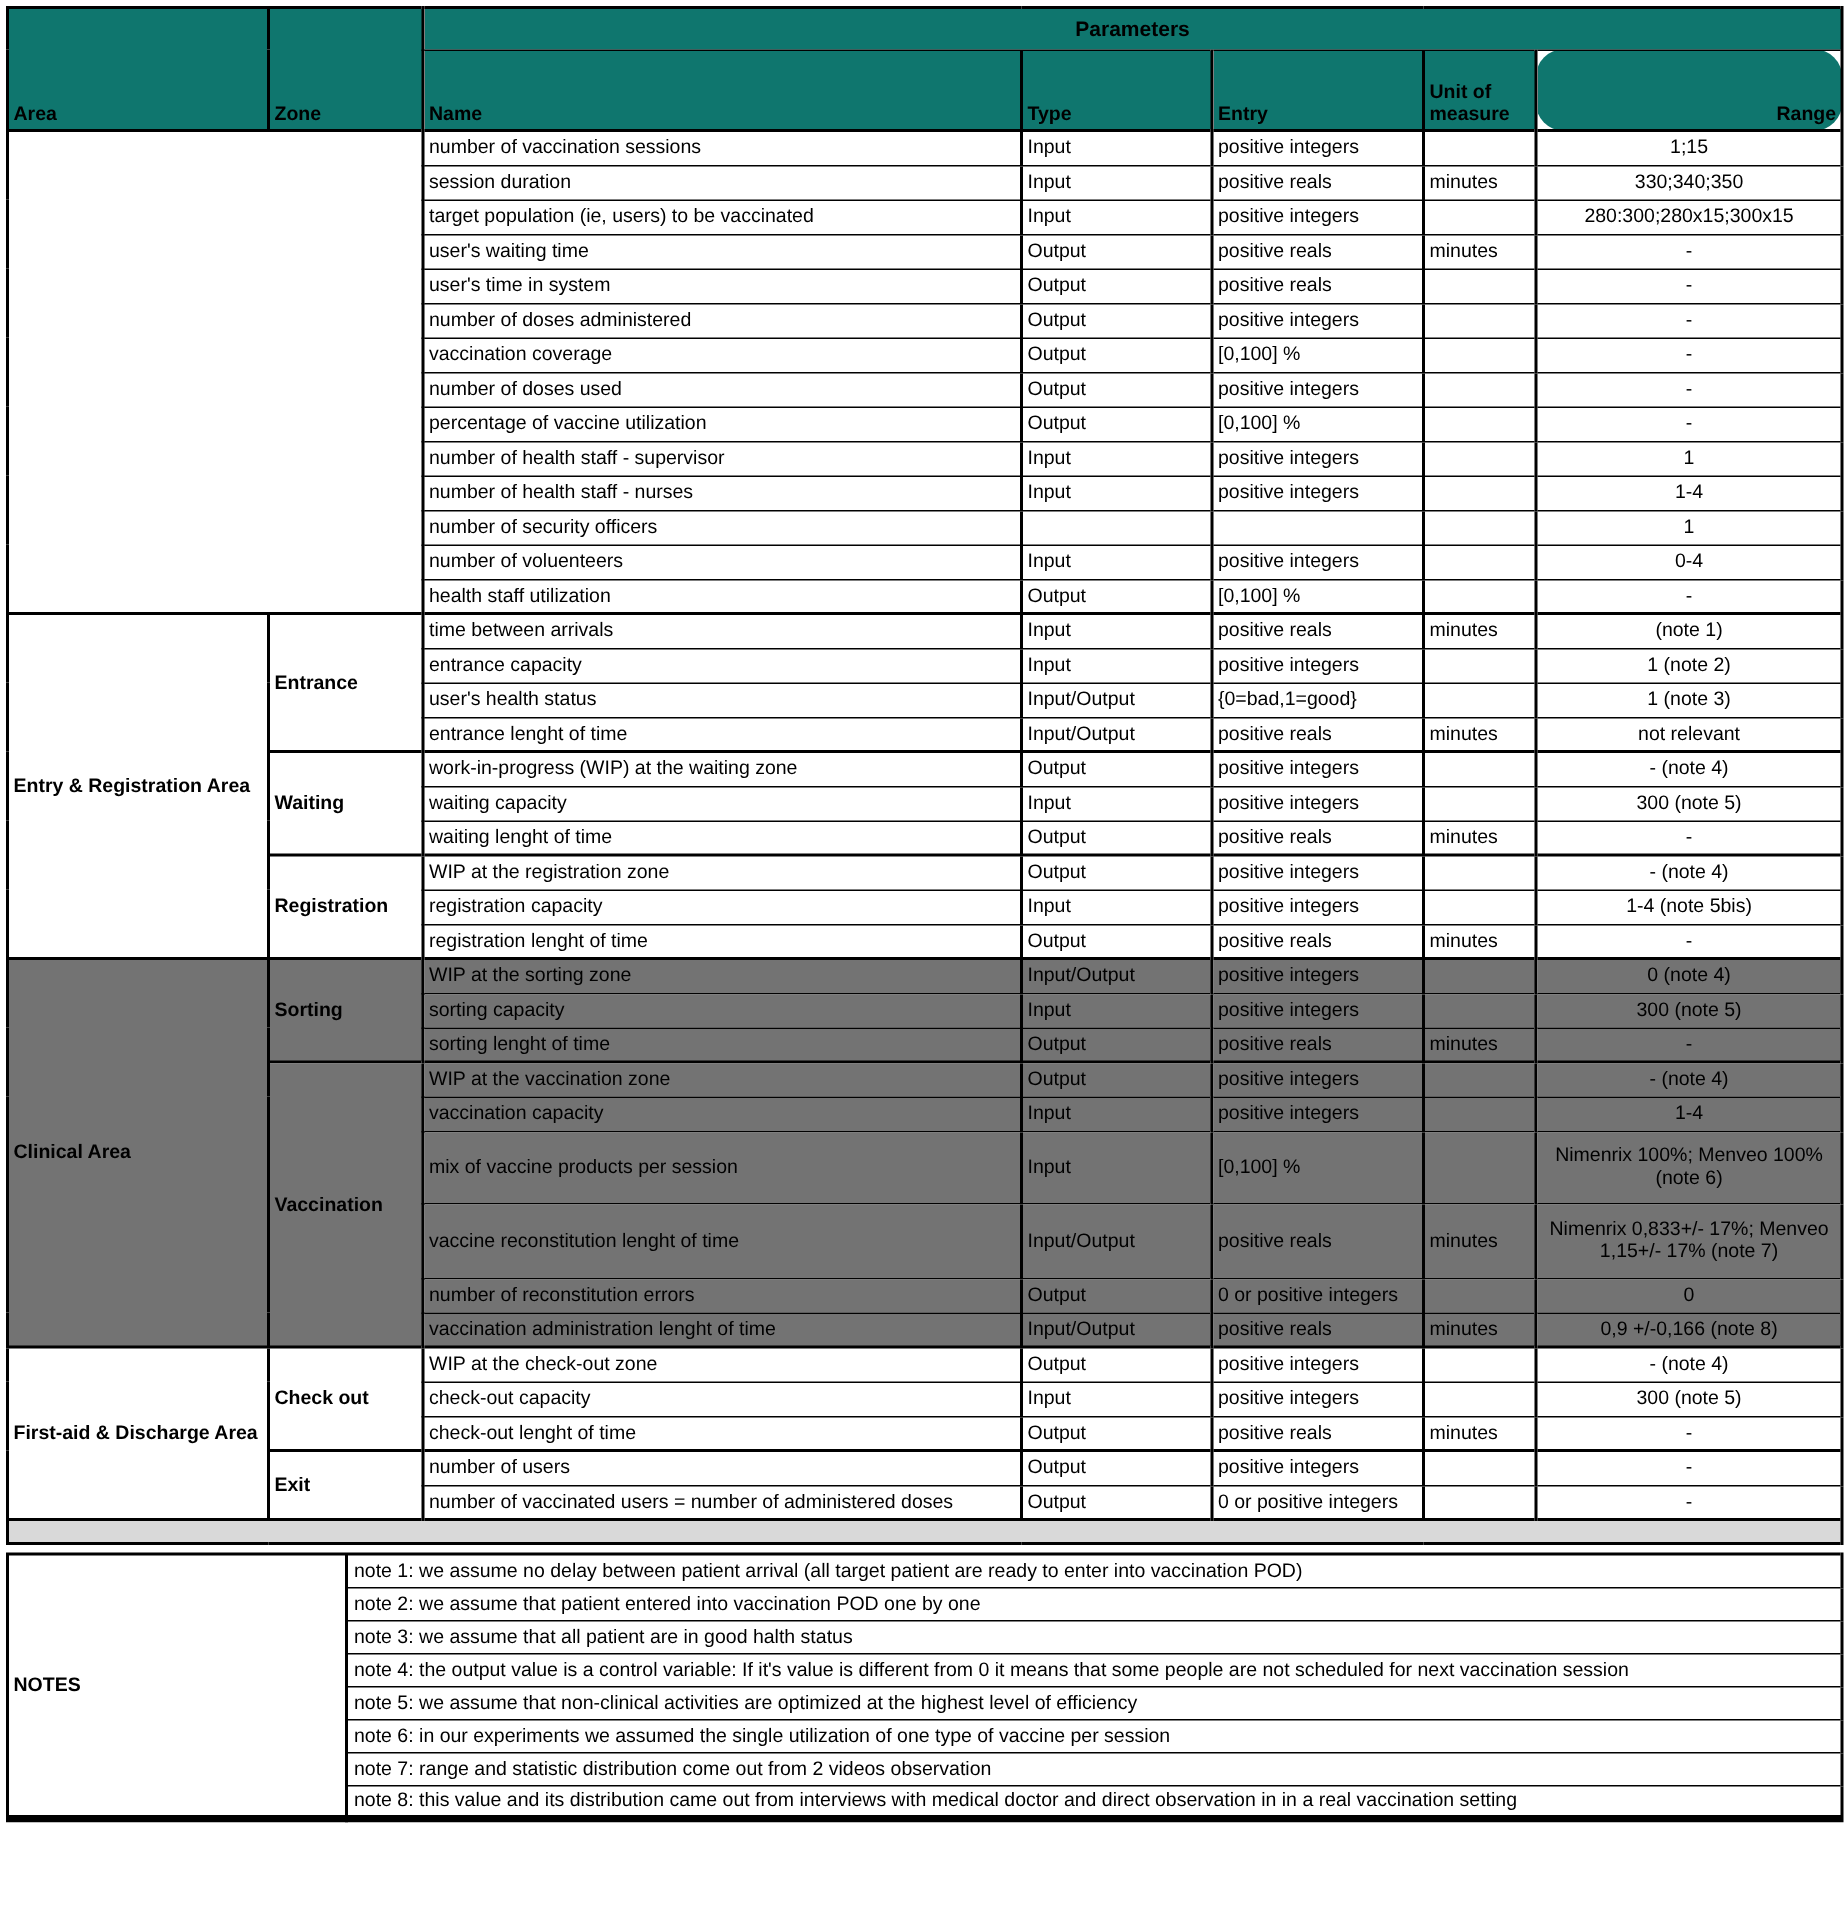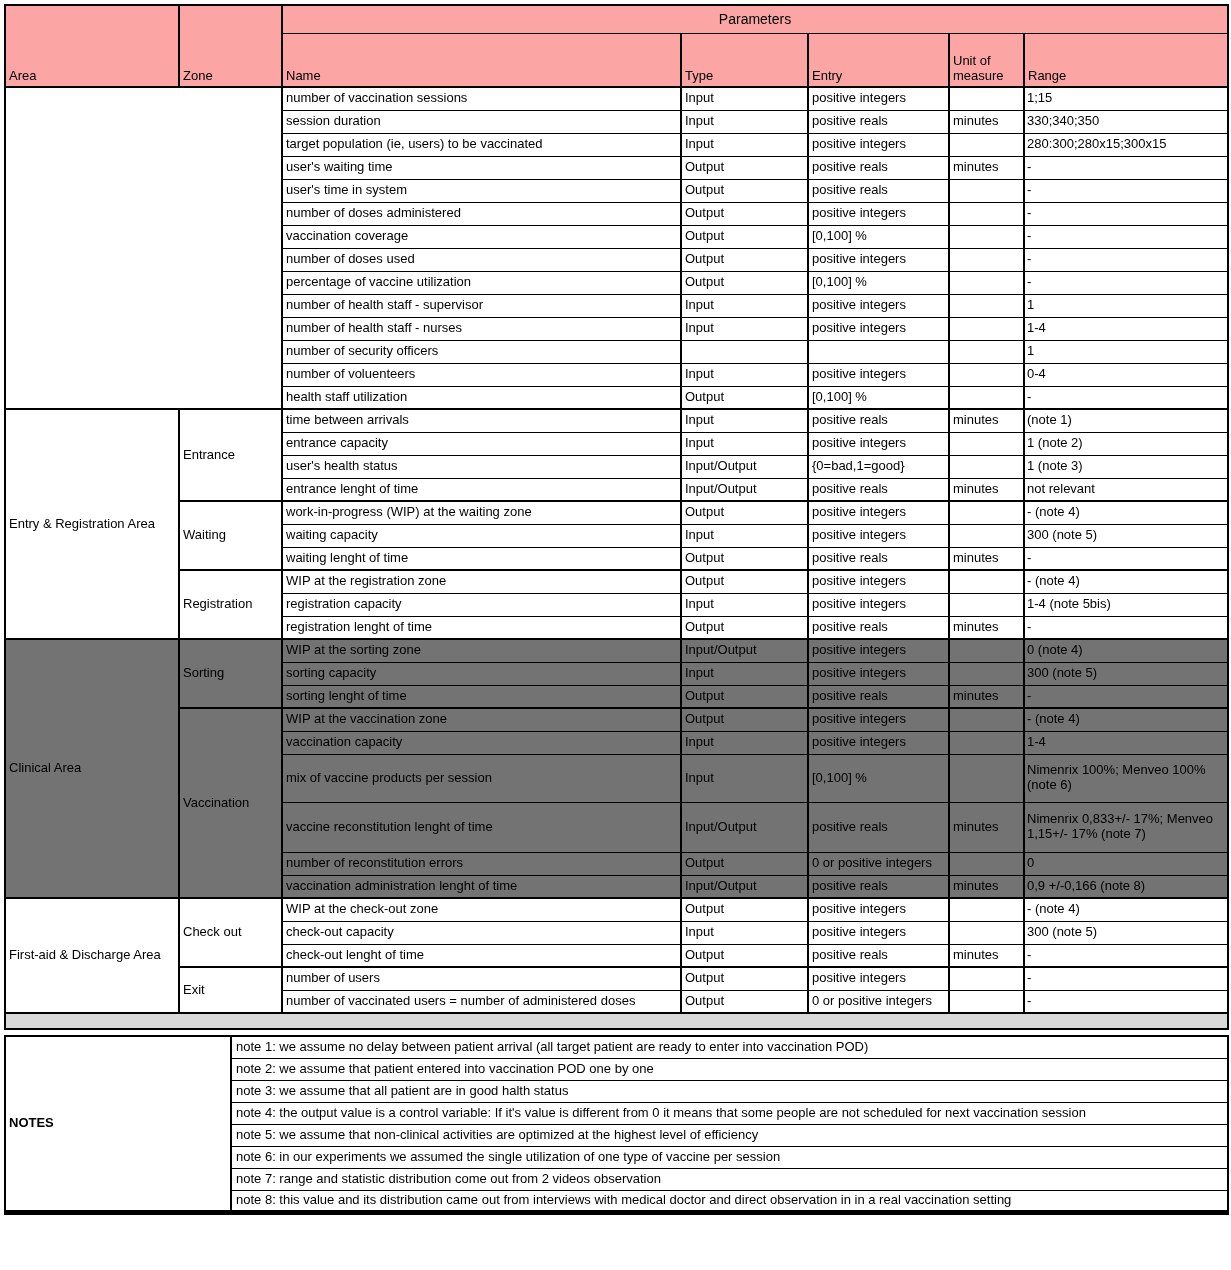--- a/index.html
+++ b/index.html
@@ -14,31 +14,31 @@
     overflow: hidden;
     line-height: 1.15;
   }
   table.main, table.notes { border: 2px solid #000; }
   tr { height: 23px; }
   tr.h1 { height: 28px; }
   tr.h2 { height: 54px; }
   tr.t48 { height: 48px; }
   tr.t50 { height: 50px; margin-left: 27px; }
   th {
-    background: #fca5a5;
-    font-weight: normal;
+    background: #0f766e;
+    font-weight: bold;
     text-align: left;
     vertical-align: bottom;
     padding: 1px 3px 2px 3px;
   }
   .h-params { text-align: center; vertical-align: middle; font-size: 14px; }
-  .h-range { text-align: left; }
+  .h-range { text-align: right; border-radius: 18px; }
   td.c { padding: 1px 3px; vertical-align: middle; }
-  td.c-range { text-align: left; padding: 1px 2px; }
-  td.area-cell, td.zone-cell { font-weight: normal; vertical-align: middle; padding: 1px 3px; }
+  td.c-range { text-align: center; padding: 1px 2px; }
+  td.area-cell, td.zone-cell { font-weight: bold; vertical-align: middle; padding: 1px 3px; }
   tr.g > td { background: #737373; }
   tr.zt > td { border-top-width: 2px; }
   tr.sep { height: 16px; }
   tr.sep > td { background: #d9d9d9; border-top-width: 2px; }
   table.notes { margin-top: 5px; border-bottom: 5px solid #000; }
   table.notes tr { height: 22px; }
   td.notes-label { font-weight: bold; vertical-align: middle; padding: 1px 3px; margin-left: 24px; }
   td.note { padding: 1px 4px; vertical-align: middle; }
 </style>
 </head>

